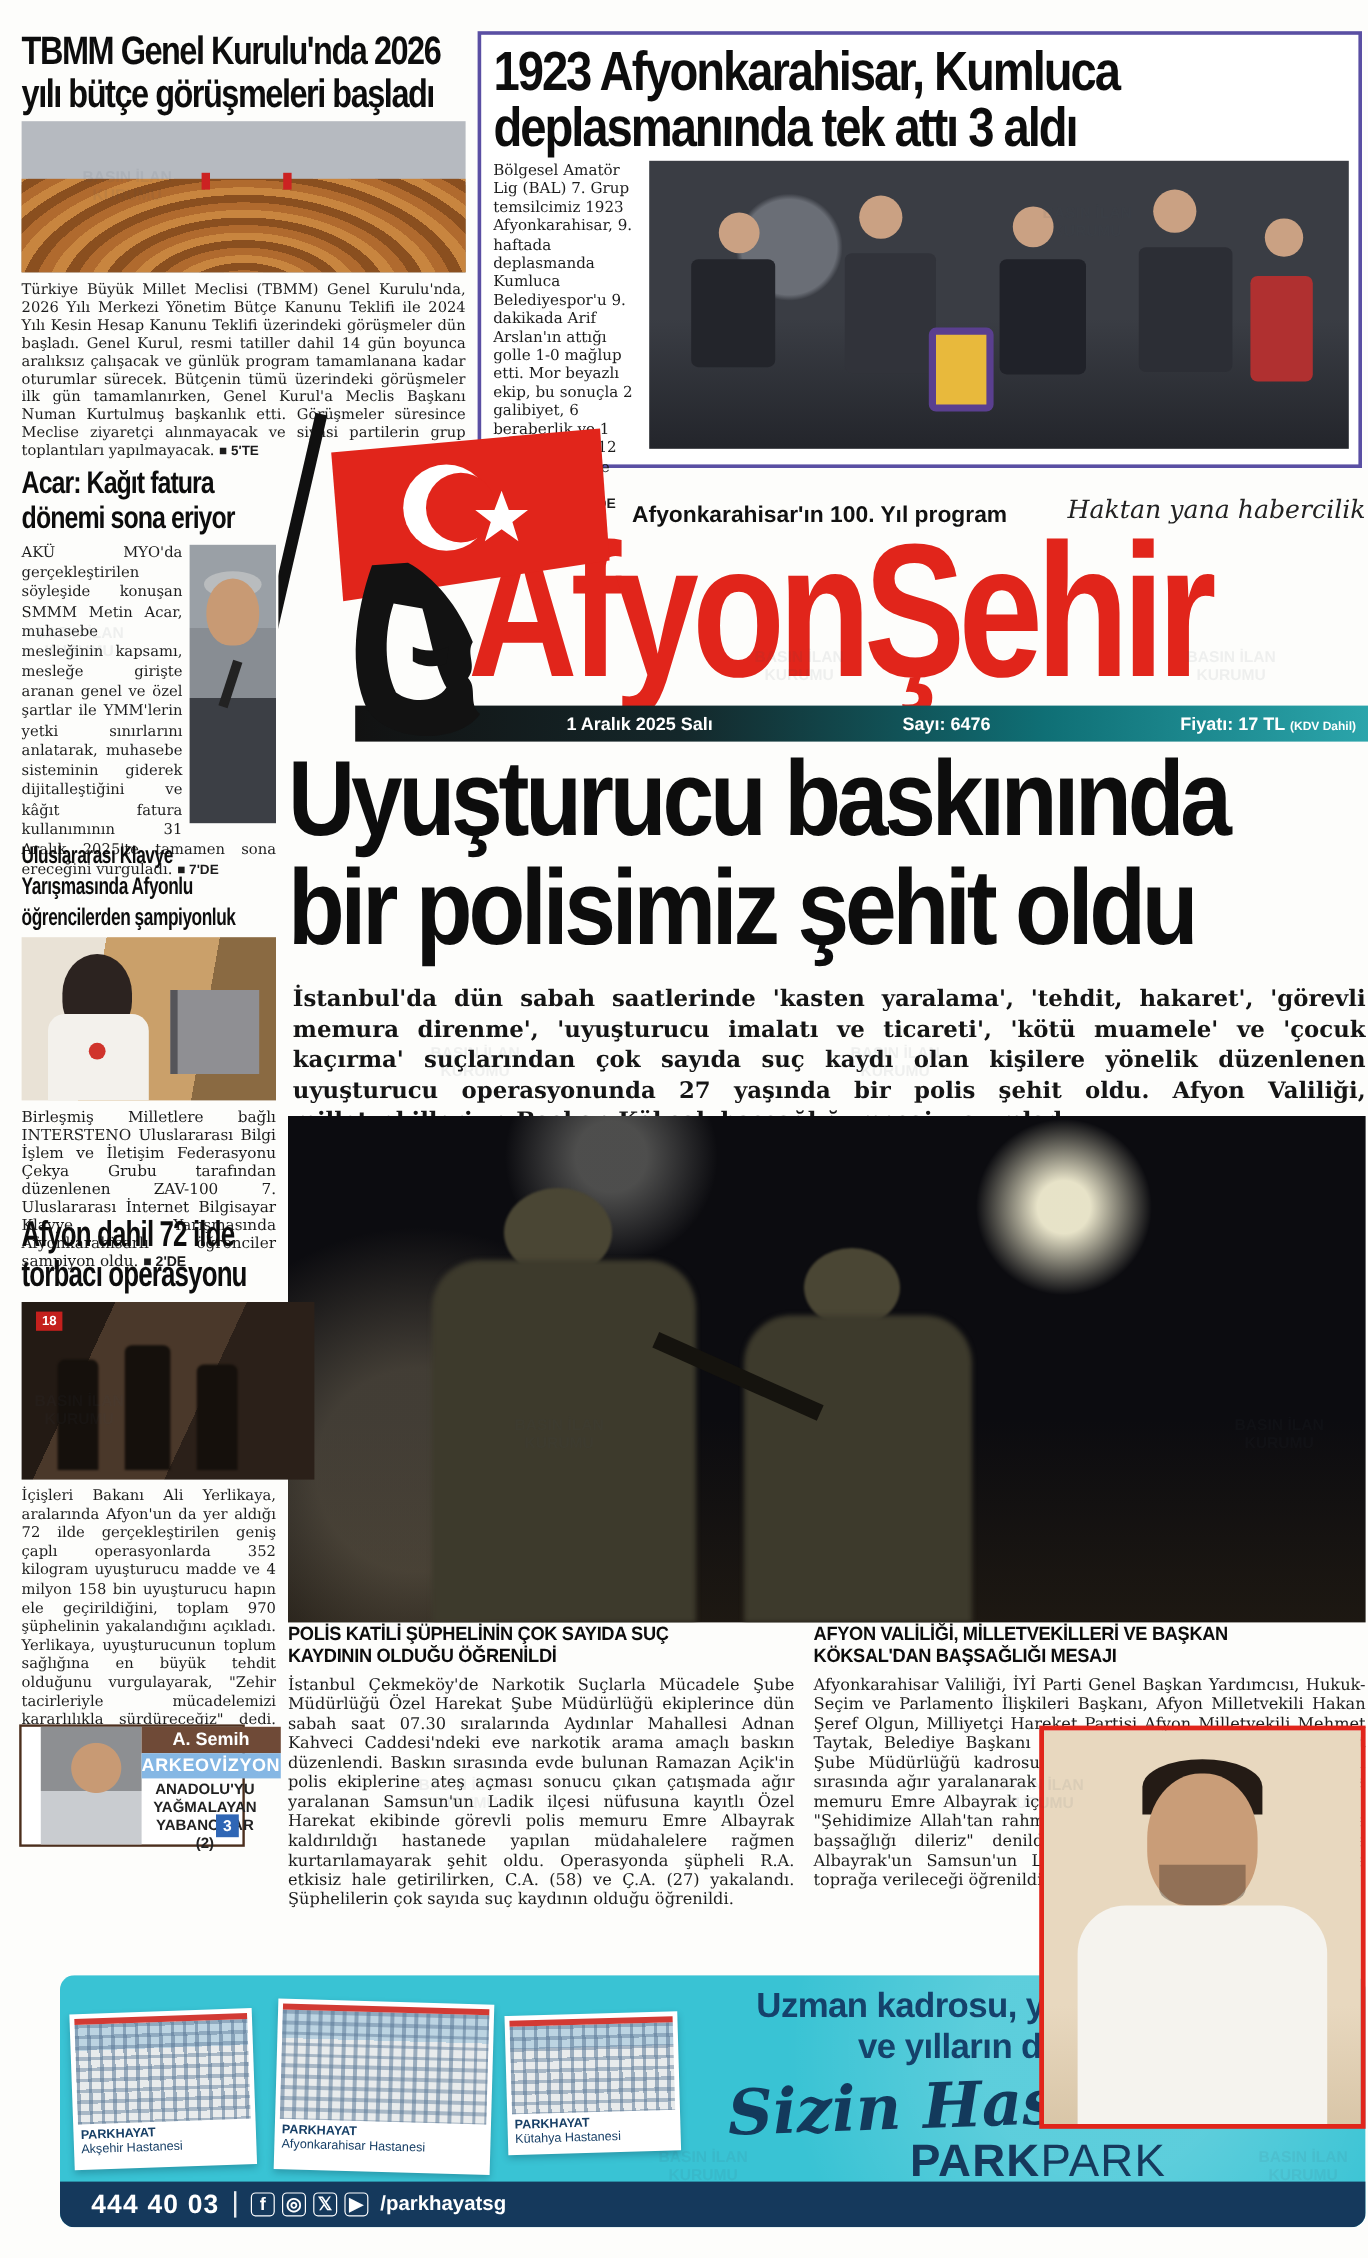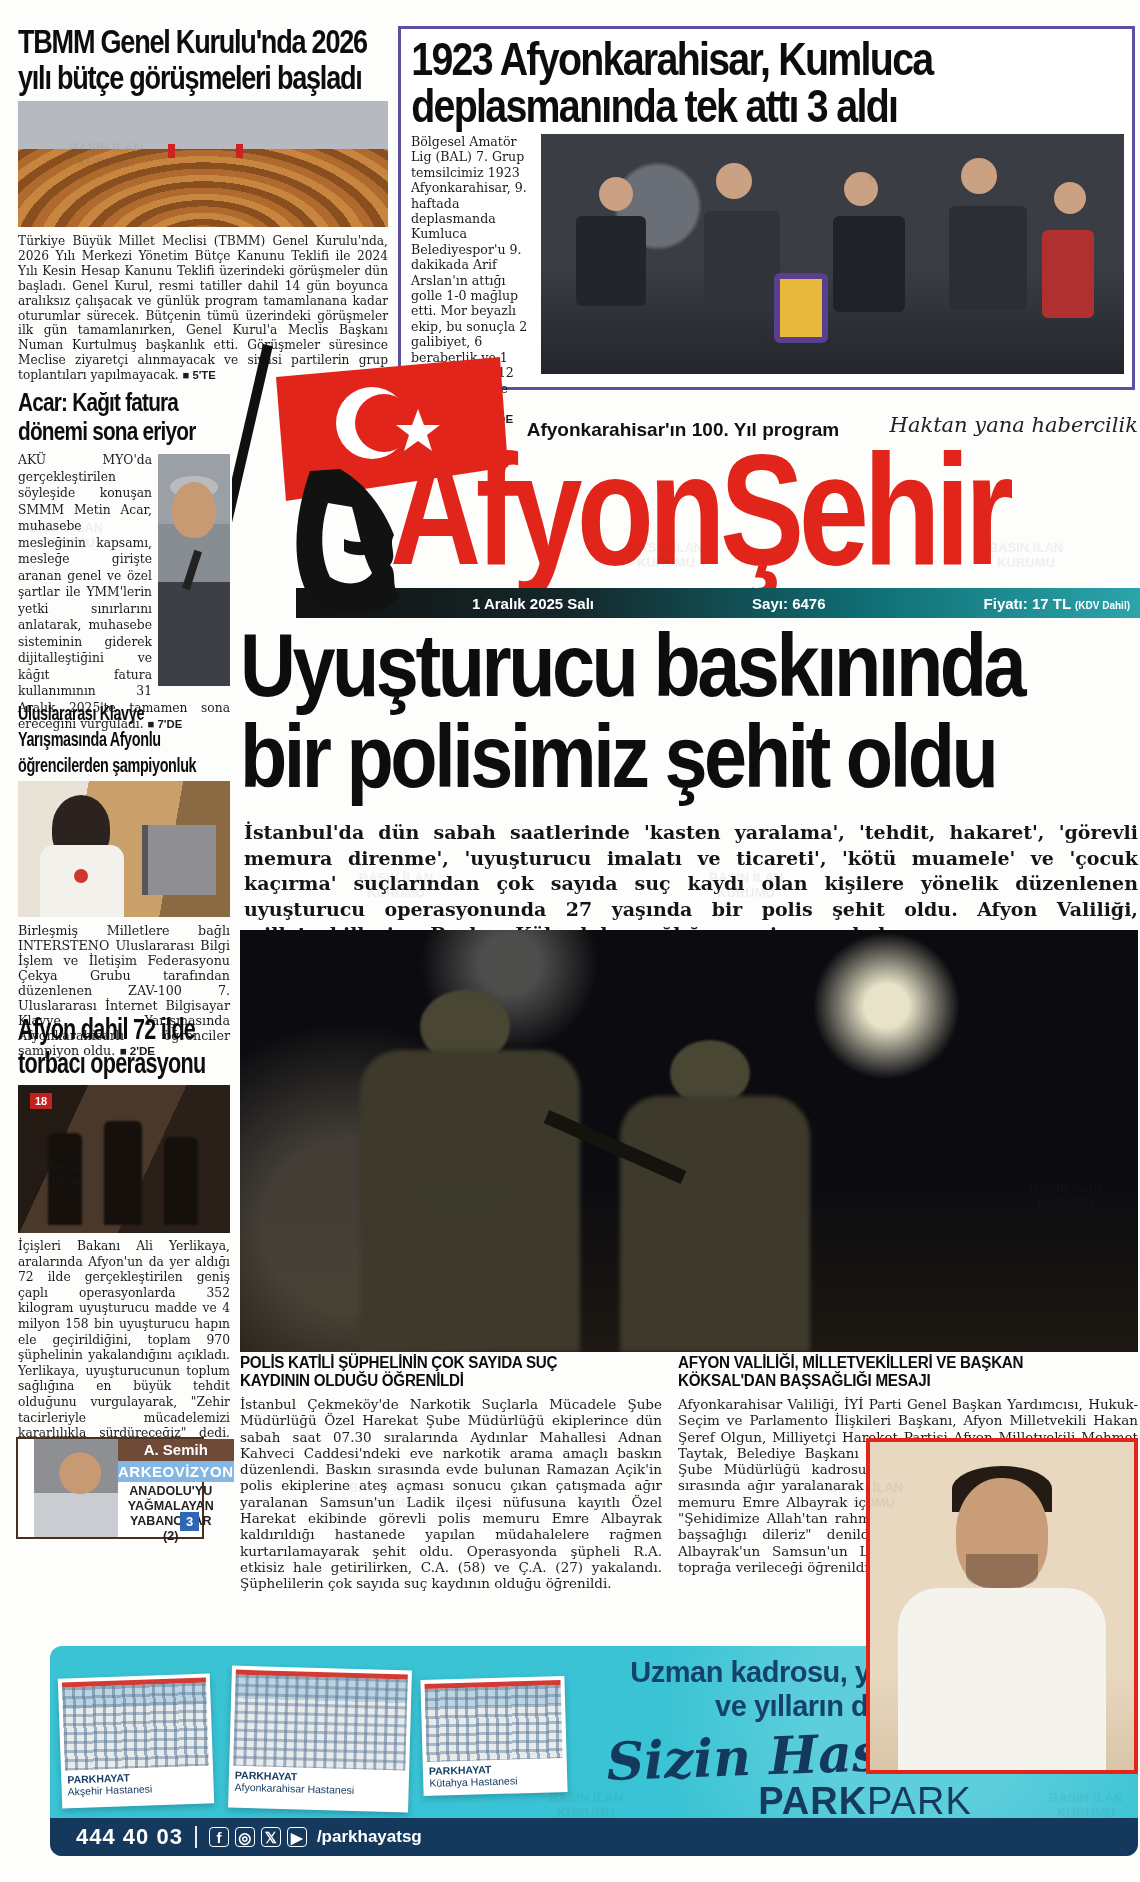--- a/index.html
+++ b/index.html
@@ -69,21 +69,21 @@
   #keyboard .photo { margin-top:3px; width:212px; height:136px;
     background: linear-gradient(100deg, #e9e2d6 0 30%, #caa06a 30% 70%, #8a6a42 70%); }
   #keyboard .hair { position:absolute; left:34px; top:14px; width:58px; height:66px; border-radius:50% 50% 40% 40%; background:#2c2320; }
   #keyboard .shirt { position:absolute; left:22px; top:64px; width:84px; height:72px; border-radius:14px 14px 0 0; background:#f3f1ec; }
   #keyboard .crescent { position:absolute; left:56px; top:88px; width:14px; height:14px; border-radius:50%; background:#d0342c; }
   #keyboard .laptop { position:absolute; right:14px; top:44px; width:74px; height:70px; background:#8f8f93; border-left:6px solid #55555a; }
   #keyboard .body { margin-top:6px; font-size:12.7px; line-height:15px; }
   #operation { top:1012px; }
   #operation .hwrap { width:139%; transform:scaleX(.72); }
   #operation h2 { font-size:30px; line-height:34px; letter-spacing:-1px; }
-  #operation .photo { margin-top:5px; width:212px; height:148px;
+  #operation .photo { margin-top:5px; width:244px; height:148px;
     background: linear-gradient(115deg,#231a14 0 25%, #4a382a 25% 60%, #2b2019 60%); }
   #operation .badge18 { position:absolute; left:12px; top:8px; background:#c4201d; color:#fff;
     font:bold 11px "Liberation Sans",sans-serif; padding:2px 5px; }
   #operation .fig { position:absolute; bottom:8px; border-radius:6px 6px 0 0; background:#15100c; filter:blur(1px); }
   #operation .body { margin-top:6px; font-size:12.3px; line-height:15.6px; }
   
   .colbox { left:16px; width:188px; background:#fff;padding-left:16px; }
   #colbox1 { top:1437px; height:102px; border:2px solid #4c2f1d; display:flex; }
   #colbox1 .cphoto { width:84px; flex:none; background:
      radial-gradient(circle at 55% 35%, #c89a74 0 26%, transparent 27%),

